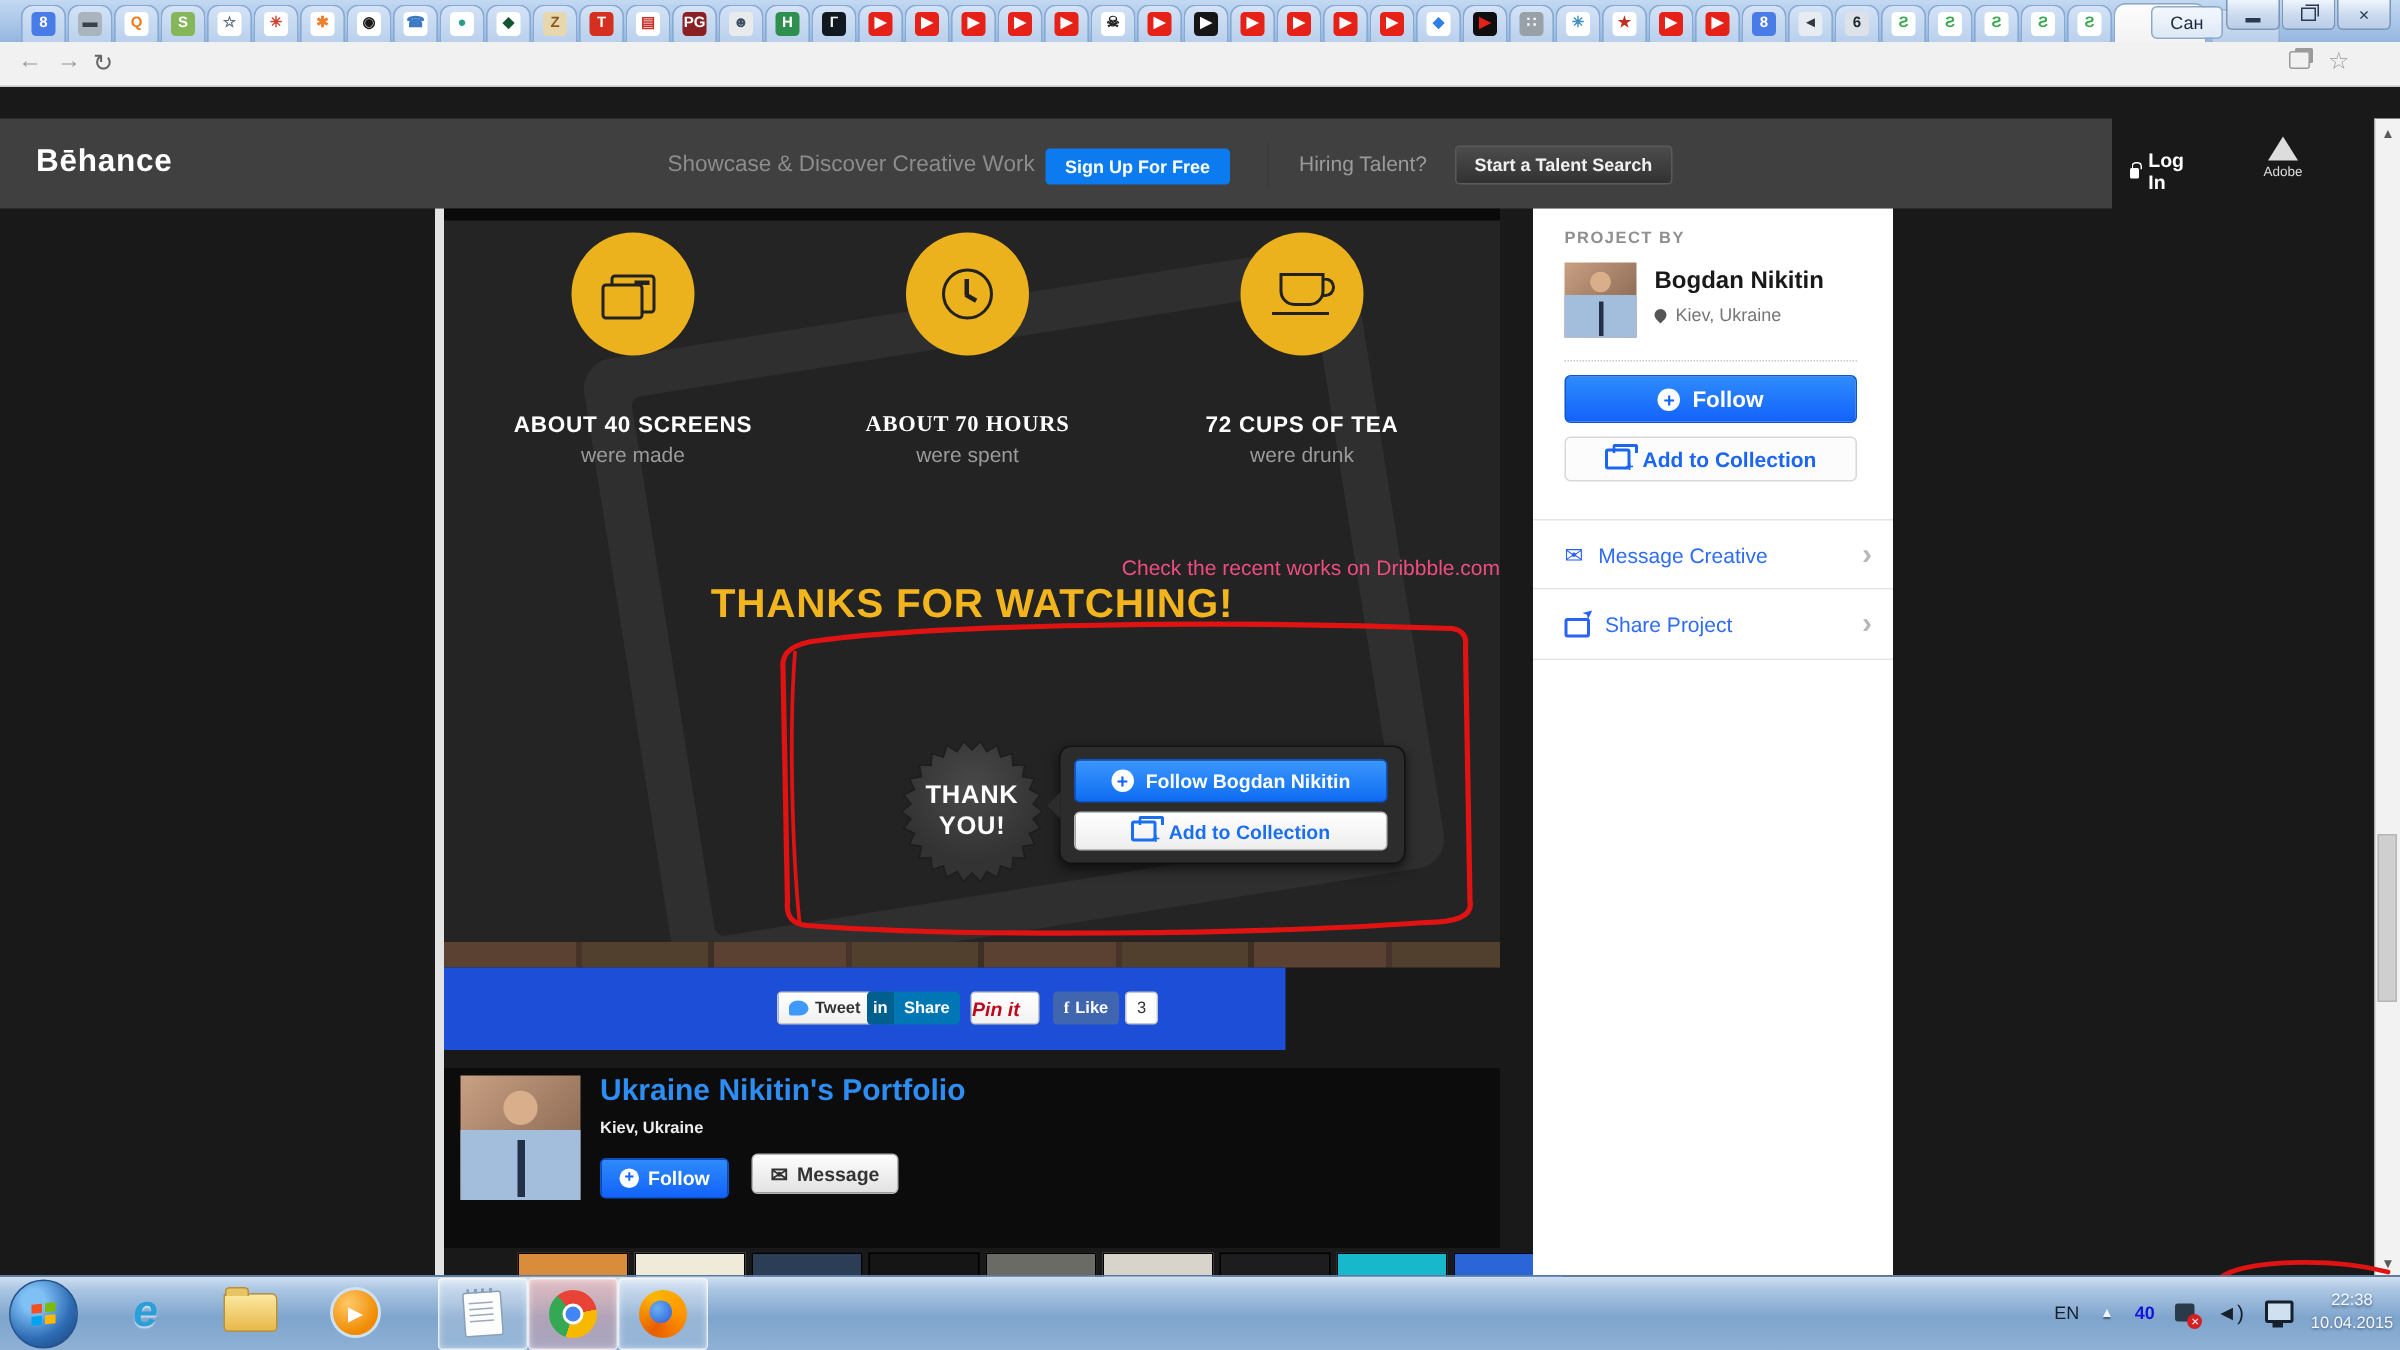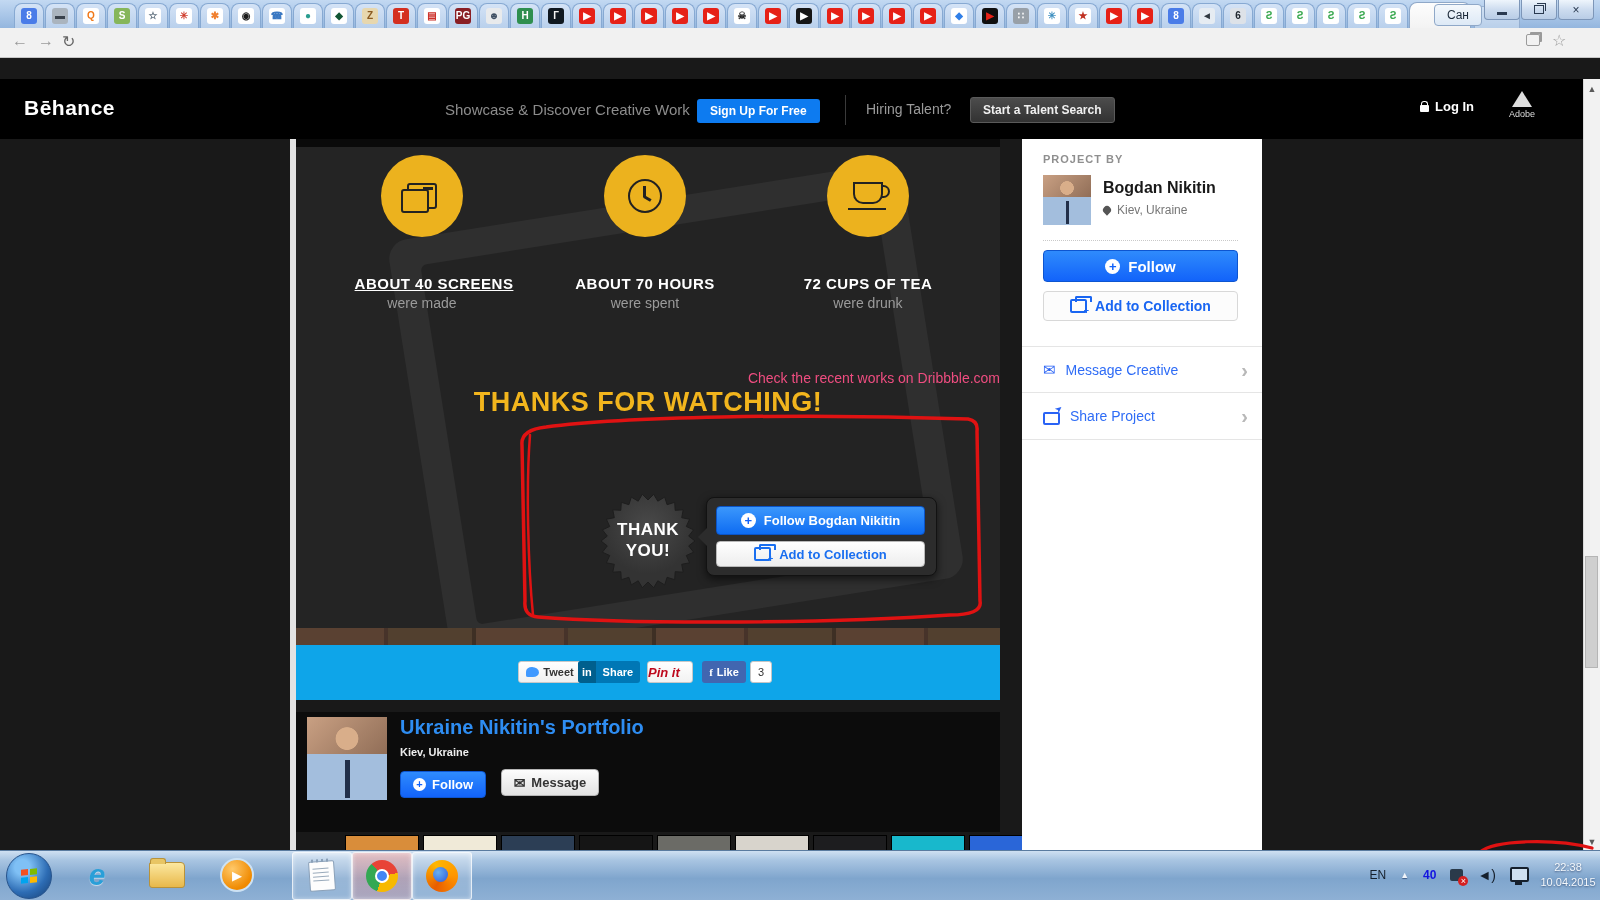--- a/index.html
+++ b/index.html
@@ -40,21 +40,21 @@
   .lock::before{content:"";position:absolute;left:1px;top:-4px;width:5px;height:4px;border:1.5px solid #2ca82c;border-bottom:none;border-radius:3px 3px 0 0;}
   .bookmarksbar{left:0;top:57px;width:1600px;height:22px;background:#f1f1f1;border-bottom:1px solid #cfcfcf;
     display:flex;align-items:center;font-size:12px;color:#444;}
   .apps-grid{width:10px;height:10px;margin:0 6px 0 10px;position:relative;}
   .apps-grid::before{content:"";position:absolute;width:2px;height:2px;background:#e84333;
     box-shadow:4px 0 0 #f2a711,8px 0 0 #4a8af4,0 4px 0 #34a853,4px 4px 0 #e84333,8px 4px 0 #f2a711,0 8px 0 #4a8af4,4px 8px 0 #34a853,8px 8px 0 #e84333;}
   .mini-chrome{width:12px;height:12px;border-radius:50%;margin:0 6px 0 18px;
     background:conic-gradient(#e84336 0 33%,#f7b900 33% 66%,#34a853 66% 100%);position:relative;}
   .mini-chrome::before{content:"";position:absolute;left:3px;top:3px;width:6px;height:6px;border-radius:50%;background:#4285f4;border:1px solid #fff;box-sizing:border-box;}
   
-  .bnav{left:0;top:79px;width:1600px;height:60px;background:#000000;color:#fff;}
+  .bnav{left:0;top:79px;width:1408px;height:60px;background:#404040;color:#fff;}
   .blogo{left:24px;top:17px;font-size:21px;font-weight:bold;letter-spacing:.5px;}
   .tagline{left:445px;top:22px;font-size:15px;color:#8c8c8c;}
   .signup{left:697px;top:20px;height:24px;padding:0 13px;background:#0d7bf0;border-radius:3px;
     color:#fff;font-size:12px;font-weight:bold;line-height:24px;}
   .navdiv{left:845px;top:16px;width:1px;height:30px;background:#3a3a3a;}
   .hiring{left:866px;top:22px;font-size:14px;color:#9a9a9a;}
   .talent{left:970px;top:18px;height:24px;padding:0 12px;border-radius:3px;line-height:24px;
     background:linear-gradient(#4c4c4c,#323232);border:1px solid #5a5a5a;color:#f0f0f0;font-size:12px;font-weight:bold;}
   .login{left:1418px;top:20px;font-size:13px;font-weight:bold;color:#fff;display:flex;align-items:center;}
   .login .lock{background:#fff;}
@@ -95,21 +95,21 @@
     background:linear-gradient(#ffffff,#ededed);border:1px solid #b9b9b9;box-sizing:border-box;
     display:flex;align-items:center;justify-content:center;color:#1a6ff0;font-size:13px;font-weight:bold;}
   .plus-circle{display:inline-block;width:15px;height:15px;border-radius:50%;background:#fff;
     color:#1263fa;font-size:13px;font-weight:bold;line-height:15px;text-align:center;margin-right:8px;}
   .coll-icon{display:inline-block;width:13px;height:10px;border:2px solid currentColor;border-radius:2px;position:relative;margin-right:8px;}
   .coll-icon::before{content:"";position:absolute;left:3px;top:-5px;width:13px;height:4px;border:2px solid currentColor;border-bottom:none;border-radius:2px 2px 0 0;}
   .coll-icon::after{content:"+";position:absolute;right:-4px;bottom:-5px;font-size:9px;font-weight:bold;}
   .wood{left:296px;top:628px;width:704px;height:17px;
     background:repeating-linear-gradient(90deg,#5a4132 0 88px,#47332a 88px 92px,#52402f 92px 176px,#3e2f24 176px 180px);}
   
-  .socialbar{left:296px;top:645px;width:704px;height:55px;background:#0ea5e9;}
+  .socialbar{left:296px;top:645px;width:561px;height:55px;background:#1d4ed8;}
   .sbtn{position:absolute;top:16px;height:22px;border-radius:3px;display:flex;align-items:center;font-size:11px;font-weight:bold;box-sizing:border-box;}
   .tweet{left:222px;width:64px;background:linear-gradient(#fff,#f0f0f0);border:1px solid #c8c8c8;color:#333;justify-content:center;}
   .bird{display:inline-block;width:13px;height:10px;background:#4099ff;border-radius:60% 70% 60% 20%;position:relative;margin-right:4px;}
   .bird::before{content:"";position:absolute;left:-3px;top:3px;border:3px solid transparent;border-right:5px solid #4099ff;}
   .lshare{left:282px;width:62px;background:#0077b5;color:#fff;overflow:hidden;}
   .lshare .in{background:#005f8d;height:22px;line-height:22px;padding:0 4px;font-weight:bold;border-radius:3px 0 0 3px;}
   .lshare .lbl{flex:1;text-align:center;}
   .pinit{left:351px;width:46px;background:linear-gradient(#fff,#f2f2f2);border:1px solid #c8c8c8;color:#bd081c;justify-content:flex-start;font-style:italic;font-size:13px;}
   .flike{left:406px;width:44px;background:#4166b0;color:#fff;justify-content:center;}
   .fcount{left:454px;width:22px;background:#fff;border:1px solid #c5c5c5;color:#333;justify-content:center;font-weight:normal;}
@@ -382,22 +382,22 @@
     <div class="abs stat-circle" style="left:85px;">
         <span class="icon-screens"></span>
       </div>
     <div class="abs stat-circle" style="left:308px;">
         <span class="icon-clock"></span>
       </div>
     <div class="abs stat-circle" style="left:531px;">
         <span class="icon-cup"></span>
       </div>
 
-    <div class="abs stat-title" style="left:18px;text-decoration:underline;">ABOUT 40 SCREENS</div>
-    <div class="abs stat-title" style="left:229px;">ABOUT 70 HOURS</div>
+    <div class="abs stat-title" style="left:6px;">ABOUT 40 SCREENS</div>
+    <div class="abs stat-title" style="left:229px;font-family:Liberation Serif, serif;">ABOUT 70 HOURS</div>
     <div class="abs stat-title" style="left:452px;">72 CUPS OF TEA</div>
     <div class="abs stat-sub" style="left:6px;">were made</div>
     <div class="abs stat-sub" style="left:229px;">were spent</div>
     <div class="abs stat-sub" style="left:452px;">were drunk</div>
   </div>
 
   <div class="abs dribbble-link">Check the recent works on Dribbble.com</div>
   <div class="abs thanks">THANKS FOR WATCHING!</div>
 
   <svg class="abs badge overlay" viewBox="0 0 96 96">

